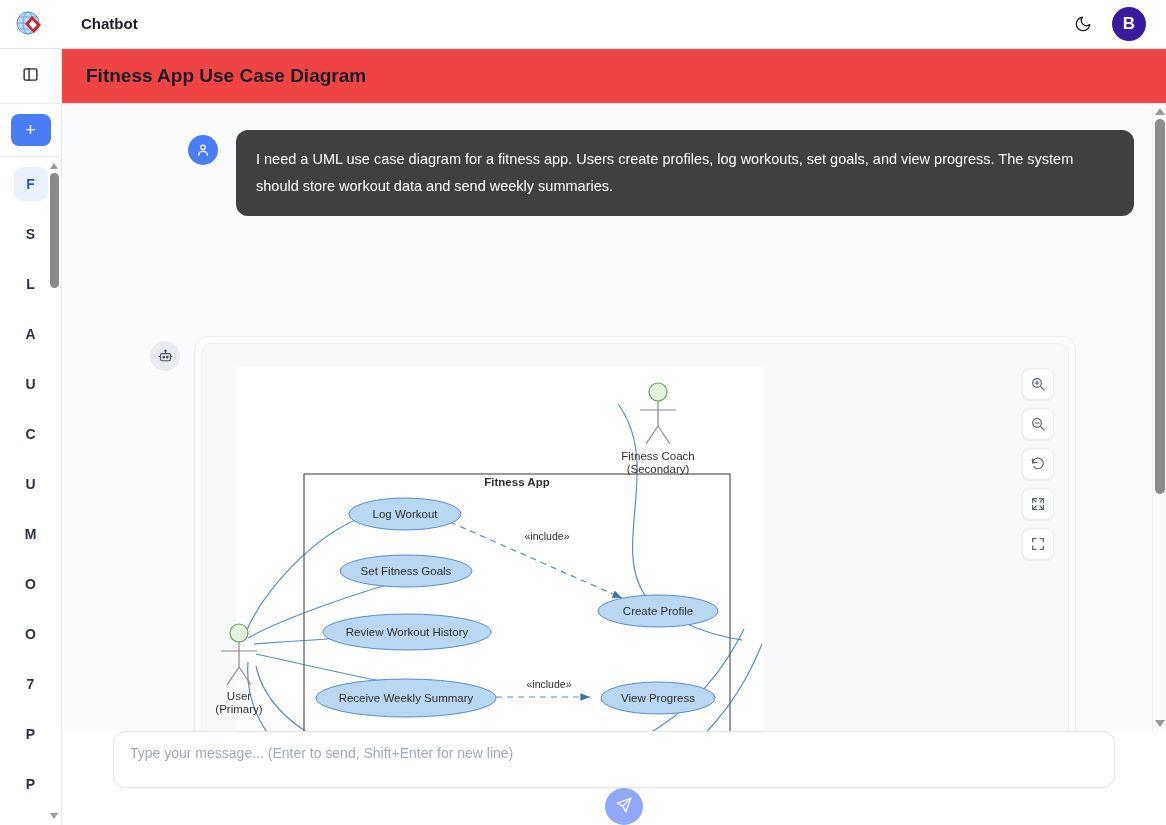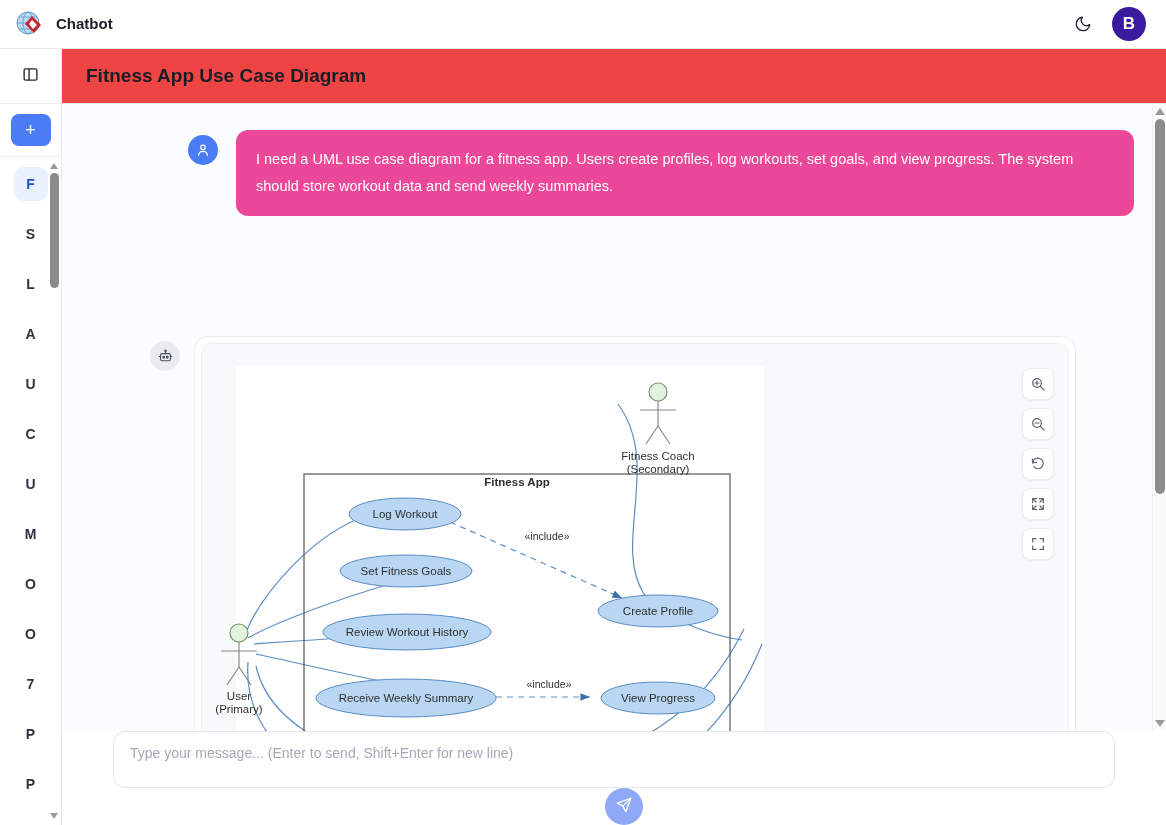--- a/index.html
+++ b/index.html
@@ -9,21 +9,21 @@
     background: #ffffff;
     overflow: hidden;
   }
   
   .topbar {
     position: absolute; top: 0; left: 0; width: 1166px; height: 49px;
     background: #ffffff; border-bottom: 1px solid #e7e9ee;
     display: flex; align-items: center; padding: 0 14px;
   }
   .logo { width: 32px; height: 32px; flex: 0 0 32px; margin-right: 10px; position: relative; }
-  .brand-text { display: flex; flex-direction: column; justify-content: center; }
+  .brand-text { display: flex; flex-direction: column; justify-content: center; margin-left: 25px; }
   .brand-title { font-size: 15px; font-weight: bold; color: #1a1d26; line-height: 1.2; }
   .brand-sub { font-size: 11.5px; color: #6e7585; line-height: 1.3; margin-top: 1px; }
   .topbar-right { margin-left: auto; display: flex; align-items: center; gap: 16px; padding-right: 6px;}
   .moon-btn { width: 26px; height: 26px; display:flex; align-items:center; justify-content:center; cursor:pointer; }
   .avatar {
     width: 34px; height: 34px; border-radius: 50%;
     background: #3a1a9e; color: #fff; font-size: 17px; font-weight: bold;
     display: flex; align-items: center; justify-content: center; cursor: pointer;
   }
   
@@ -83,21 +83,21 @@
   .chat-scroll .up { border-bottom: 7px solid #9a9a9a; top: 4px; }
   .chat-scroll .down { border-top: 7px solid #9a9a9a; bottom: 4px; }
   .chat-scroll .thumb { position: absolute; top: 15px; left: 2px; width: 10px; height: 375px; border-radius: 5px; background: #8c8c8c; }
   
   .msg-user { position: absolute; top: 26px; left: 126px; display: flex; align-items: flex-start; }
   .user-av {
     width: 30px; height: 30px; border-radius: 50%; background: #4a7cf6;
     display: flex; align-items: center; justify-content: center; flex: 0 0 30px; margin-top: 5px;
   }
   .bubble-user {
-    margin-left: 18px; width: 898px; background: #ec4899; color: #fff;
+    margin-left: 18px; width: 898px; background: #404040; color: #fff;
     border-radius: 12px; padding: 16px 20px; font-size: 14.5px; line-height: 1.85;
   }
   
   .msg-bot { position: absolute; top: 232px; left: 88px; display: flex; align-items: flex-start; }
   .bot-av {
     width: 30px; height: 30px; border-radius: 50%; background: #e9ebef;
     display: flex; align-items: center; justify-content: center; flex: 0 0 30px; margin-top: 5px;
   }
   .diagram-card {
     margin-left: 14px; width: 882px; height: 500px; background: #ffffff;

